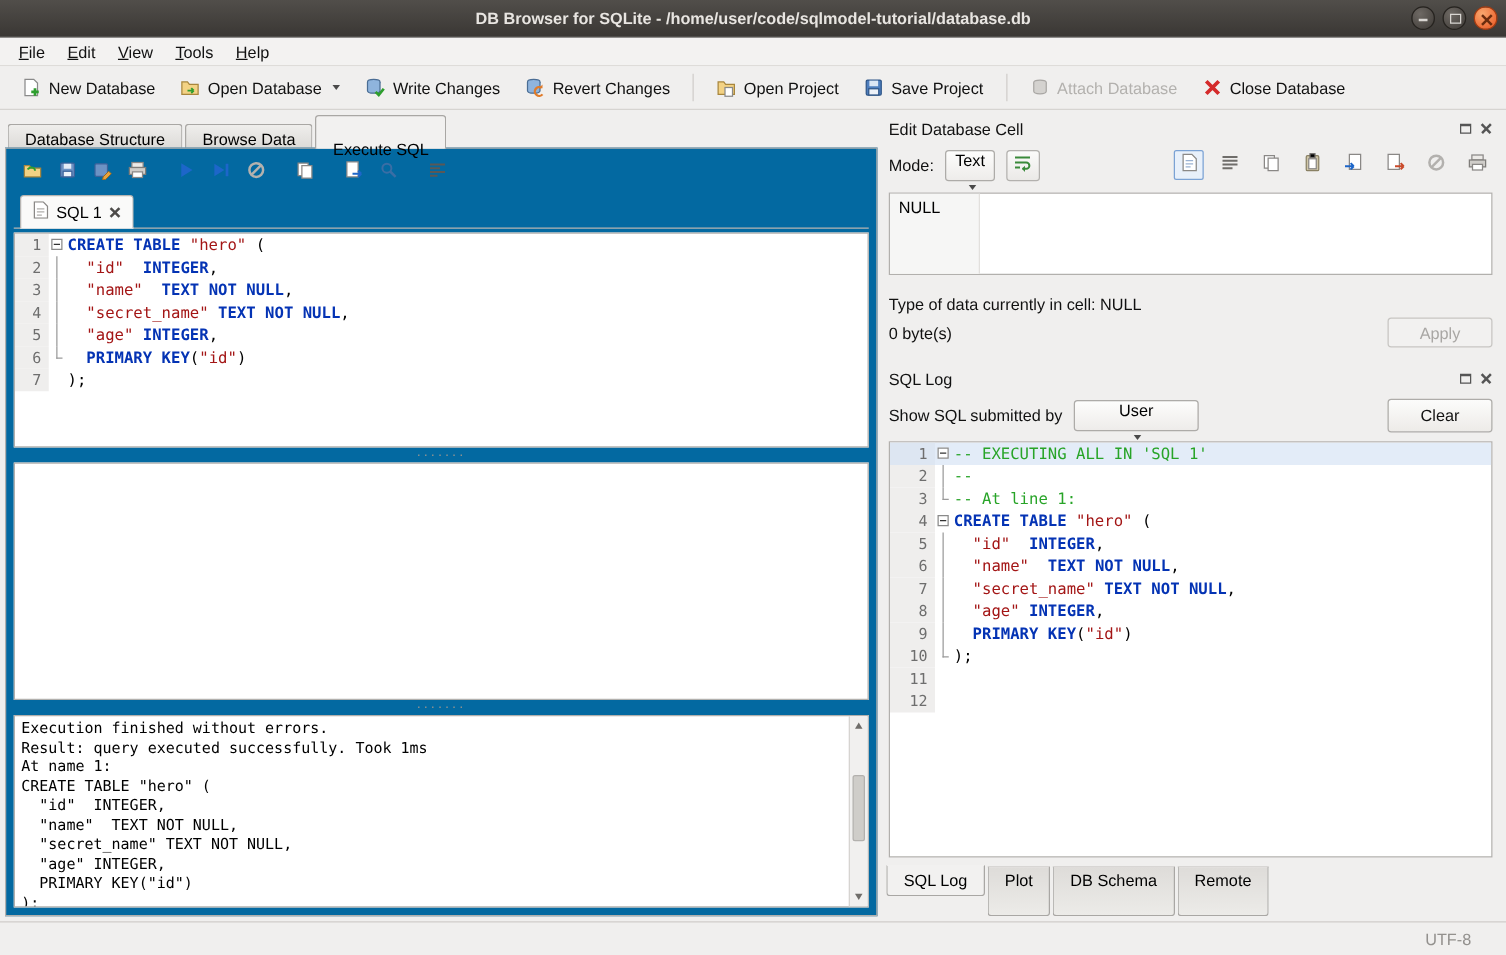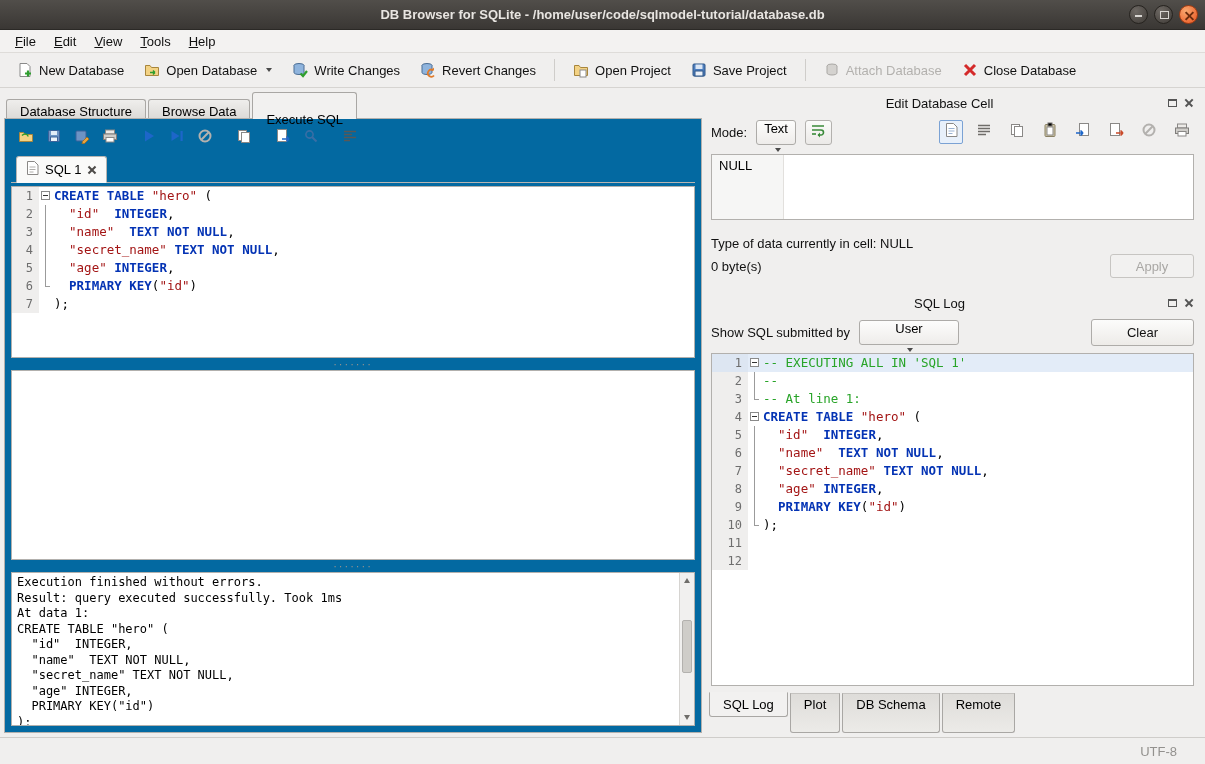--- a/index.html
+++ b/index.html
@@ -79,21 +79,21 @@
   .vscroll { flex:0 0 15px; background:#f1f0ef; border-left:1px solid #d6d4d1; display:flex; flex-direction:column; }
   .vs-btn { flex:0 0 15px; position:relative; }
   .vs-btn.up::before { content:''; position:absolute; left:4px; top:5px; border-left:3.5px solid transparent; border-right:3.5px solid transparent; border-bottom:5px solid #6f6d6a; }
   .vs-btn.down::before { content:''; position:absolute; left:4px; top:5px; border-left:3.5px solid transparent; border-right:3.5px solid transparent; border-top:5px solid #6f6d6a; }
   .vs-track { flex:1; position:relative; }
   .vs-thumb { position:absolute; left:2px; right:2px; top:26%; height:44%; background:#cfcdc9; border:1px solid #b3b1ae; border-radius:2px; }
 
   
   .right-dock { flex:1; display:flex; flex-direction:column; padding:4px 6px 4px 4px; min-width:0; }
   .dock-header { flex:0 0 22px; display:flex; align-items:center; font-size:13px; padding:0 5px; color:#111; }
-  .dock-title { flex:1;text-align:center; }
+  .dock-title { flex:1; }
   .dock-icons { display:flex; gap:7px; align-items:center; }
   .float-icon { width:9px; height:8px; border:1px solid #555; border-top-width:2px; }
   .dock-close { position:relative; width:10px; height:10px; }
   .dock-close::before, .dock-close::after { content:''; position:absolute; left:0; top:4px; width:10px; height:1.5px; background:#555; }
   .dock-close::before { transform:rotate(45deg); }
   .dock-close::after { transform:rotate(-45deg); }
 
   .mode-row { flex:0 0 36px; display:flex; align-items:center; gap:9px; padding:0 5px; }
   .field-label { font-size:13px; color:#111; }
   .combo { display:flex; align-items:center; background:linear-gradient(#fdfdfc,#eeecea); border:1px solid #adaba8; border-radius:3px; height:25px; padding:0 7px; font-size:13px; gap:12px;flex-direction:column; }
@@ -105,21 +105,21 @@
   .cell-editor { flex:0 0 66px; border:1px solid #b2b0ad; background:#fff; display:flex; margin:4px 5px 0 5px; }
   .cell-gutter { flex:0 0 72px; background:#f6f6f5; border-right:1px solid #e2e0dd; padding:3px 7px; font-size:13px; color:#000; }
   .cell-body { flex:1; }
 
   .cell-info-row { flex:0 0 60px; display:flex; padding:12px 5px 4px 5px; align-items:flex-end; }
   .cell-info { flex:1; font-size:13px; line-height:23px; color:#111; }
   .apply-btn { width:84px; height:24px; color:#a9a7a4; background:#f2f1f0; border:1px solid #c7c5c2; border-radius:3px; font-size:13px; display:flex; align-items:center; justify-content:center; }
 
   .sqllog-header { margin-top:10px; }
   .filter-row { flex:0 0 36px; display:flex; align-items:center; gap:9px; padding:0 5px; }
-  .clear-btn { margin-left:auto; width:103px; height:27px; background:linear-gradient(#fcfcfb,#edebe8); border:1px solid #aeaca9; border-radius:3px; font-size:13px; display:flex; align-items:center; justify-content:center; color:#111;text-align:center; }
+  .clear-btn { margin-left:auto; width:84px; height:27px; background:linear-gradient(#fcfcfb,#edebe8); border:1px solid #aeaca9; border-radius:3px; font-size:13px; display:flex; align-items:center; justify-content:center; color:#111;text-align:center; }
 
   .log-box { flex:1; border:1px solid #b2b0ad; background:#fff; margin:3px 5px 7px 5px; overflow:hidden; font-family:"DejaVu Sans Mono", monospace; font-size:12.5px; }
   #log-code .gnum { flex:0 0 36px; }
 
   .bottom-tabs { flex:0 0 26px; display:flex; align-items:flex-start; padding-left:3px; gap:2px; }
   .btab { border:1px solid #a9a7a4; border-top:1px solid #c5c3c0; background:linear-gradient(#dedcd9,#ecebe8); padding:3px 13px; font-size:13px; border-radius:0 0 3px 3px; height:40px; }
   .btab.active { background:#f2f1f0; height:25px; border-top-color:#f2f1f0; margin-top:-1px; padding-top:4px; }
 
   .statusbar { flex:0 0 27px; border-top:1px solid #cfcdca; display:flex; align-items:center; justify-content:flex-end; padding:0 28px 0 12px; color:#93918e; font-size:13px; background:#f0efee; }
 </style>
@@ -331,21 +331,21 @@
             <div class="crow"><span class="gnum">7</span><span class="fold f-x"></span><span class="ctext"><span class="tk-pl">);</span></span></div>
           </div>
 
         <div class="splitter"></div>
 
         <div class="results-box"></div>
 
         <div class="splitter"></div>
 
         <div class="output-box">
-          <div class="output-text" id="output-text"><div>Execution finished without errors.</div><div>Result: query executed successfully. Took 1ms</div><div>At data 1:</div><div>CREATE TABLE "hero" (</div><div>  "id"  INTEGER,</div><div>  "name"  TEXT NOT NULL,</div><div>  "secret_name" TEXT NOT NULL,</div><div>  "age" INTEGER,</div><div>  PRIMARY KEY("id")</div><div>);</div></div>
+          <div class="output-text" id="output-text"><div>Execution finished without errors.</div><div>Result: query executed successfully. Took 1ms</div><div>At name 1:</div><div>CREATE TABLE "hero" (</div><div>  "id"  INTEGER,</div><div>  "name"  TEXT NOT NULL,</div><div>  "secret_name" TEXT NOT NULL,</div><div>  "age" INTEGER,</div><div>  PRIMARY KEY("id")</div><div>);</div></div>
           <div class="vscroll">
             <div class="vs-btn up"></div>
             <div class="vs-track">
                 <div class="vs-thumb"></div>
               </div>
             <div class="vs-btn down"></div>
           </div>
         </div>
 
       </div>

